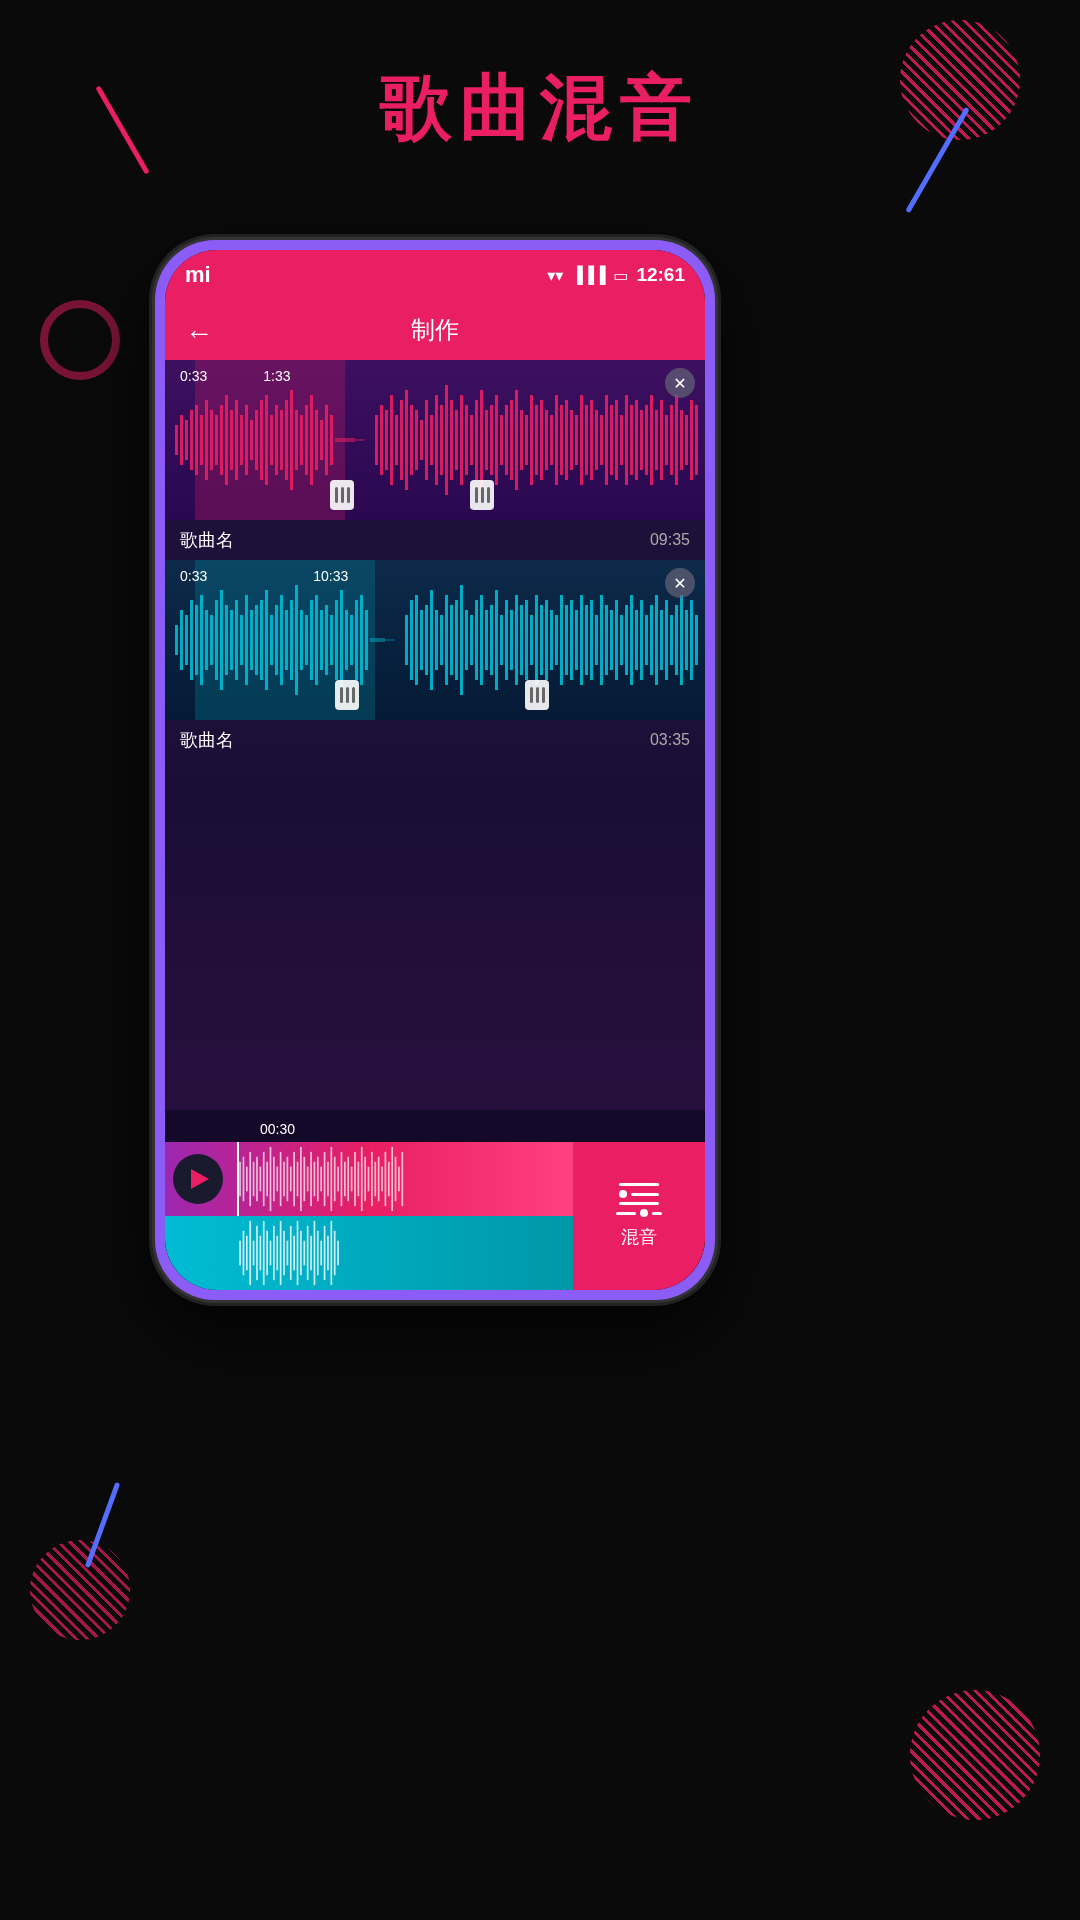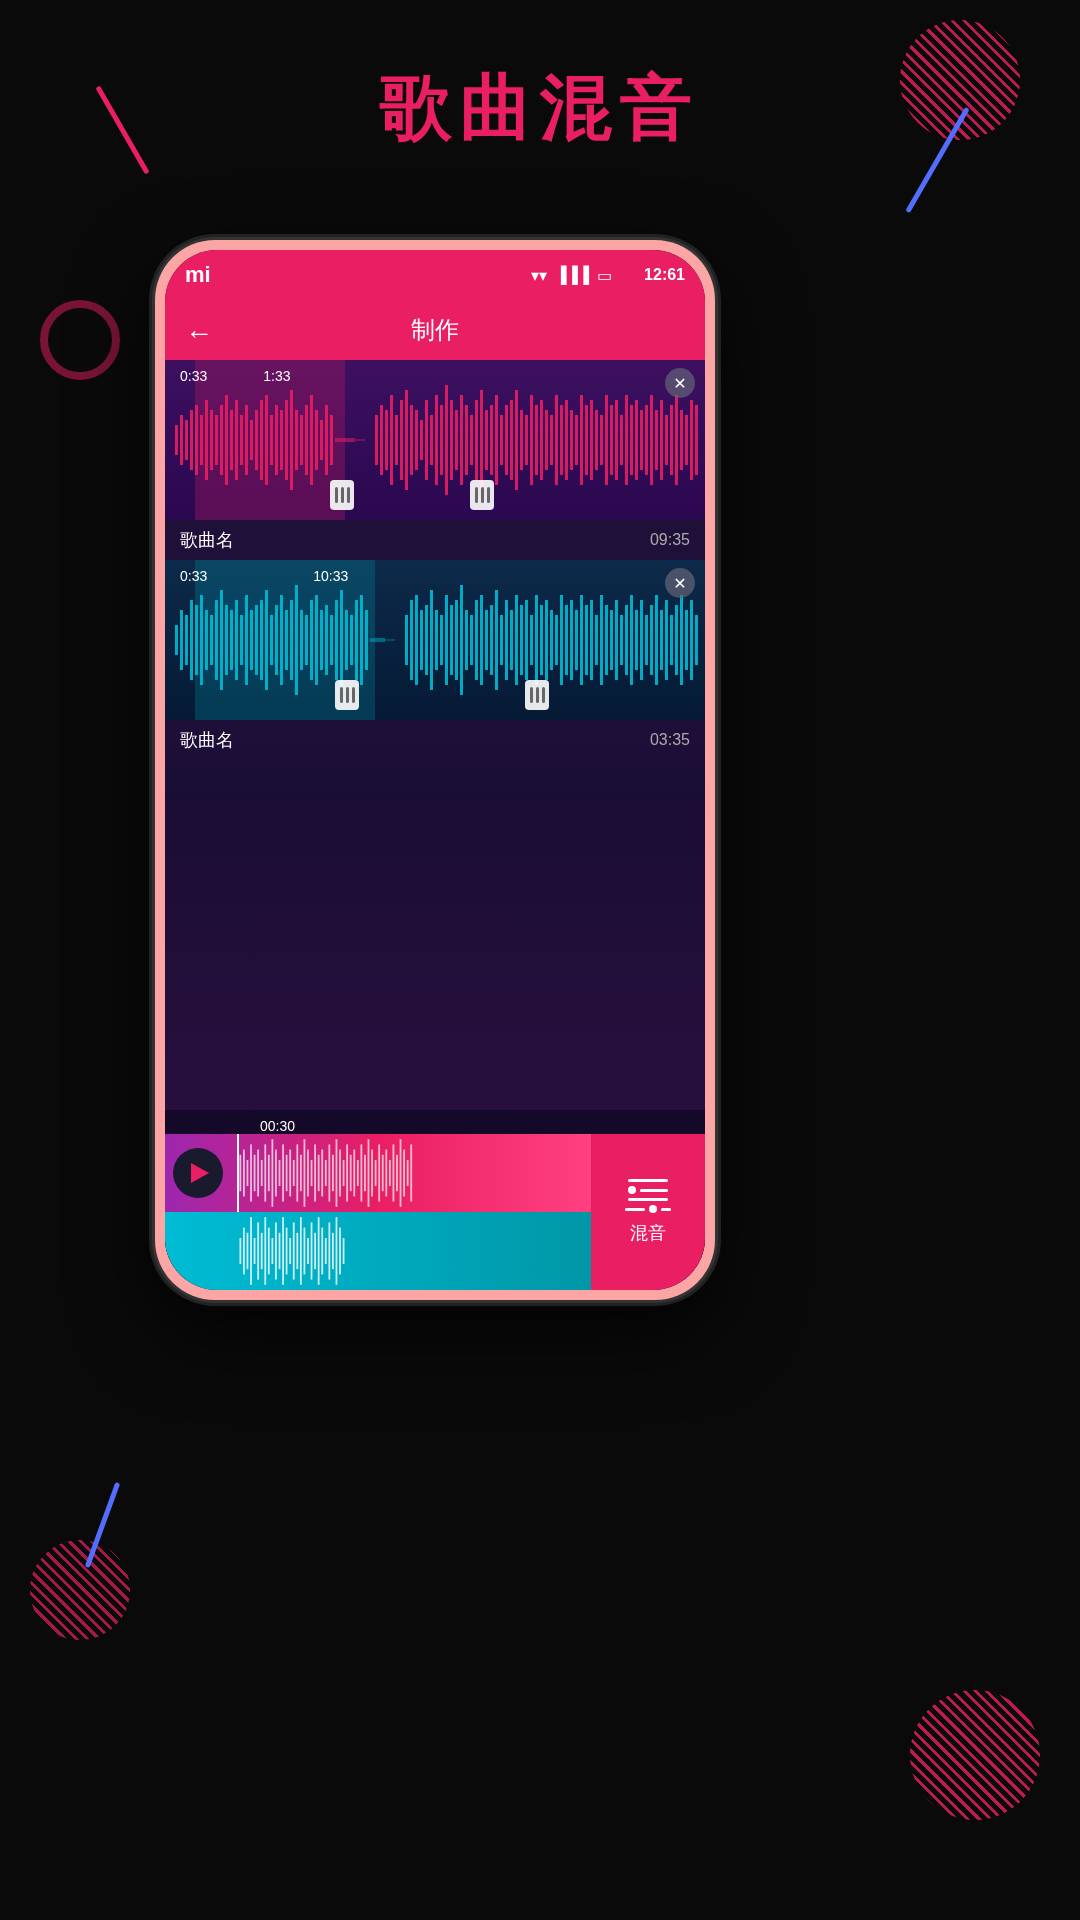--- a/index.html
+++ b/index.html
@@ -55,21 +55,21 @@
       letter-spacing: 4px;
     }
 
     
     .phone-frame {
       position: absolute;
       top: 240px;
       left: 155px;
       width: 560px;
       height: 1060px;
-      background: #fca5a5;
+      background: #8b5cf6;
       border-radius: 60px;
       box-shadow: 0 0 0 3px #333, 0 0 0 6px #222, 0 30px 80px rgba(0,0,0,0.8);
       overflow: hidden;
     }
     .phone-inner {
       position: absolute;
       top: 10px;
       left: 10px;
       right: 10px;
       bottom: 10px;
@@ -94,23 +94,22 @@
     }
     .status-icons {
       display: flex;
       align-items: center;
       gap: 8px;
       color: white;
       font-size: 16px;
     }
     .status-time {
       color: white;
-      font-size: 16px;
+      font-size: 19px;
       font-weight: bold;
-      margin-left: 24px;
     }
 
     
     .app-bar {
       height: 60px;
       background: #e91e63;
       display: flex;
       align-items: center;
       justify-content: center;
       position: relative;
@@ -243,24 +242,24 @@
     .bottom-bar {
       position: absolute;
       bottom: 0;
       left: 0; right: 0;
       height: 180px;
       display: flex;
       flex-direction: column;
     }
     .playback-timeline {
       background: rgba(20,10,40,0.95);
-      padding: 22px 15px 0;
-      height: 24px;
-      display: flex;
-      align-items: flex-end;
+      padding: 11px 15px 0;
+      height: 32px;
+      display: flex;
+      align-items: flex-start;
     }
     .timeline-time {
       color: white;
       font-size: 14px;
       margin-left: 80px;
     }
     .bottom-controls {
       display: flex;
       flex: 1;
     }
@@ -307,21 +306,21 @@
     .playback-cursor {
       position: absolute;
       left: 72px;
       top: 0;
       bottom: 0;
       width: 2px;
       background: white;
       z-index: 5;
     }
     .mix-btn {
-      width: 114px;
+      width: 132px;
       background: #e91e63;
       display: flex;
       flex-direction: column;
       align-items: center;
       justify-content: center;
       gap: 8px;
       cursor: pointer;
     }
     .mix-icon {
       display: flex;

